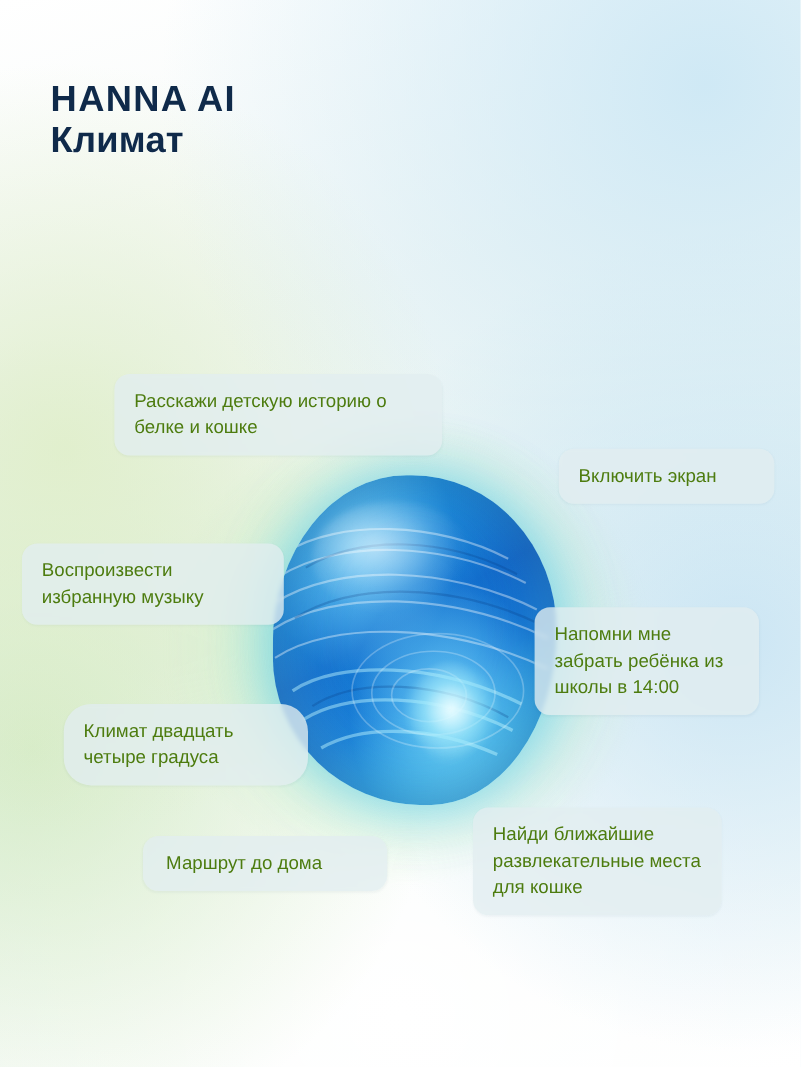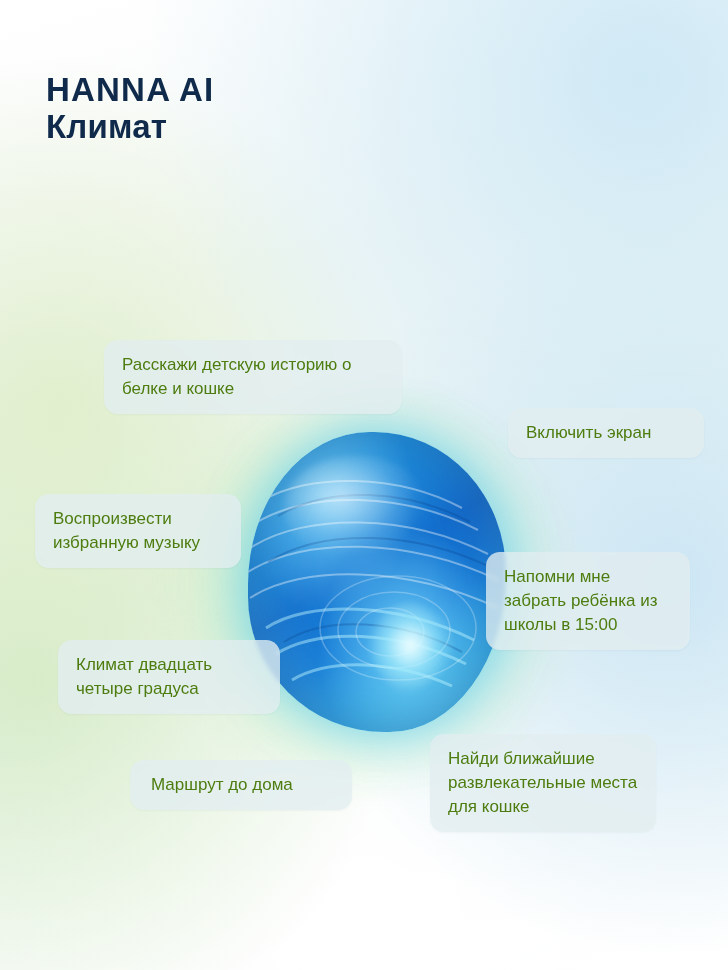--- a/index.html
+++ b/index.html
@@ -127,23 +127,23 @@
     color: #4d7c0f;
     font-size: 17px;
     line-height: 1.42;
     padding: 13px 18px;
     box-sizing: border-box;
     backdrop-filter: blur(2px);
     box-shadow: 0 1px 2px rgba(60,90,110,0.05);
   }
   .b-story   { left: 104px; top: 340px;  width: 298px; }
   .b-screen  { left: 460px; top: 408px;  width: 196px; margin-left: 48px; }
-  .b-music   { left: 35px;  top: 494px;  width: 206px; }
+  .b-music   { left: 20px;  top: 494px;  width: 238px; }
   .b-remind  { left: 486px; top: 552px;  width: 204px; }
-  .b-climate { left: 58px;  top: 640px;  width: 222px; }
+  .b-climate { left: 58px;  top: 640px;  width: 222px; border-radius: 25px; }
   .b-route   { left: 130px; top: 760px;  width: 222px; padding-left: 21px; }
   .b-places  { left: 430px; top: 734px;  width: 226px; }
 </style>
 </head>
 <body>
 
 <div id="poster">
 
   <div class="bg-base"></div>
   <div class="bg-glow"></div>
@@ -181,18 +181,18 @@
         </g>
       </svg>
       <div class="orb-shine"></div>
       <div class="orb-core"></div>
     </div>
   </div>
 
   <div class="bubble b-story">Расскажи детскую историю о белке и кошке</div>
   <div class="bubble b-screen">Включить экран</div>
   <div class="bubble b-music">Воспроизвести избранную музыку</div>
-  <div class="bubble b-remind">Напомни мне забрать ребёнка из школы в 15:00</div>
+  <div class="bubble b-remind">Напомни мне забрать ребёнка из школы в 14:00</div>
   <div class="bubble b-climate">Климат двадцать четыре градуса</div>
   <div class="bubble b-route">Маршрут до дома</div>
   <div class="bubble b-places">Найди ближайшие развлекательные места для кошке</div>
 
 </div>
 
 </body></html>

